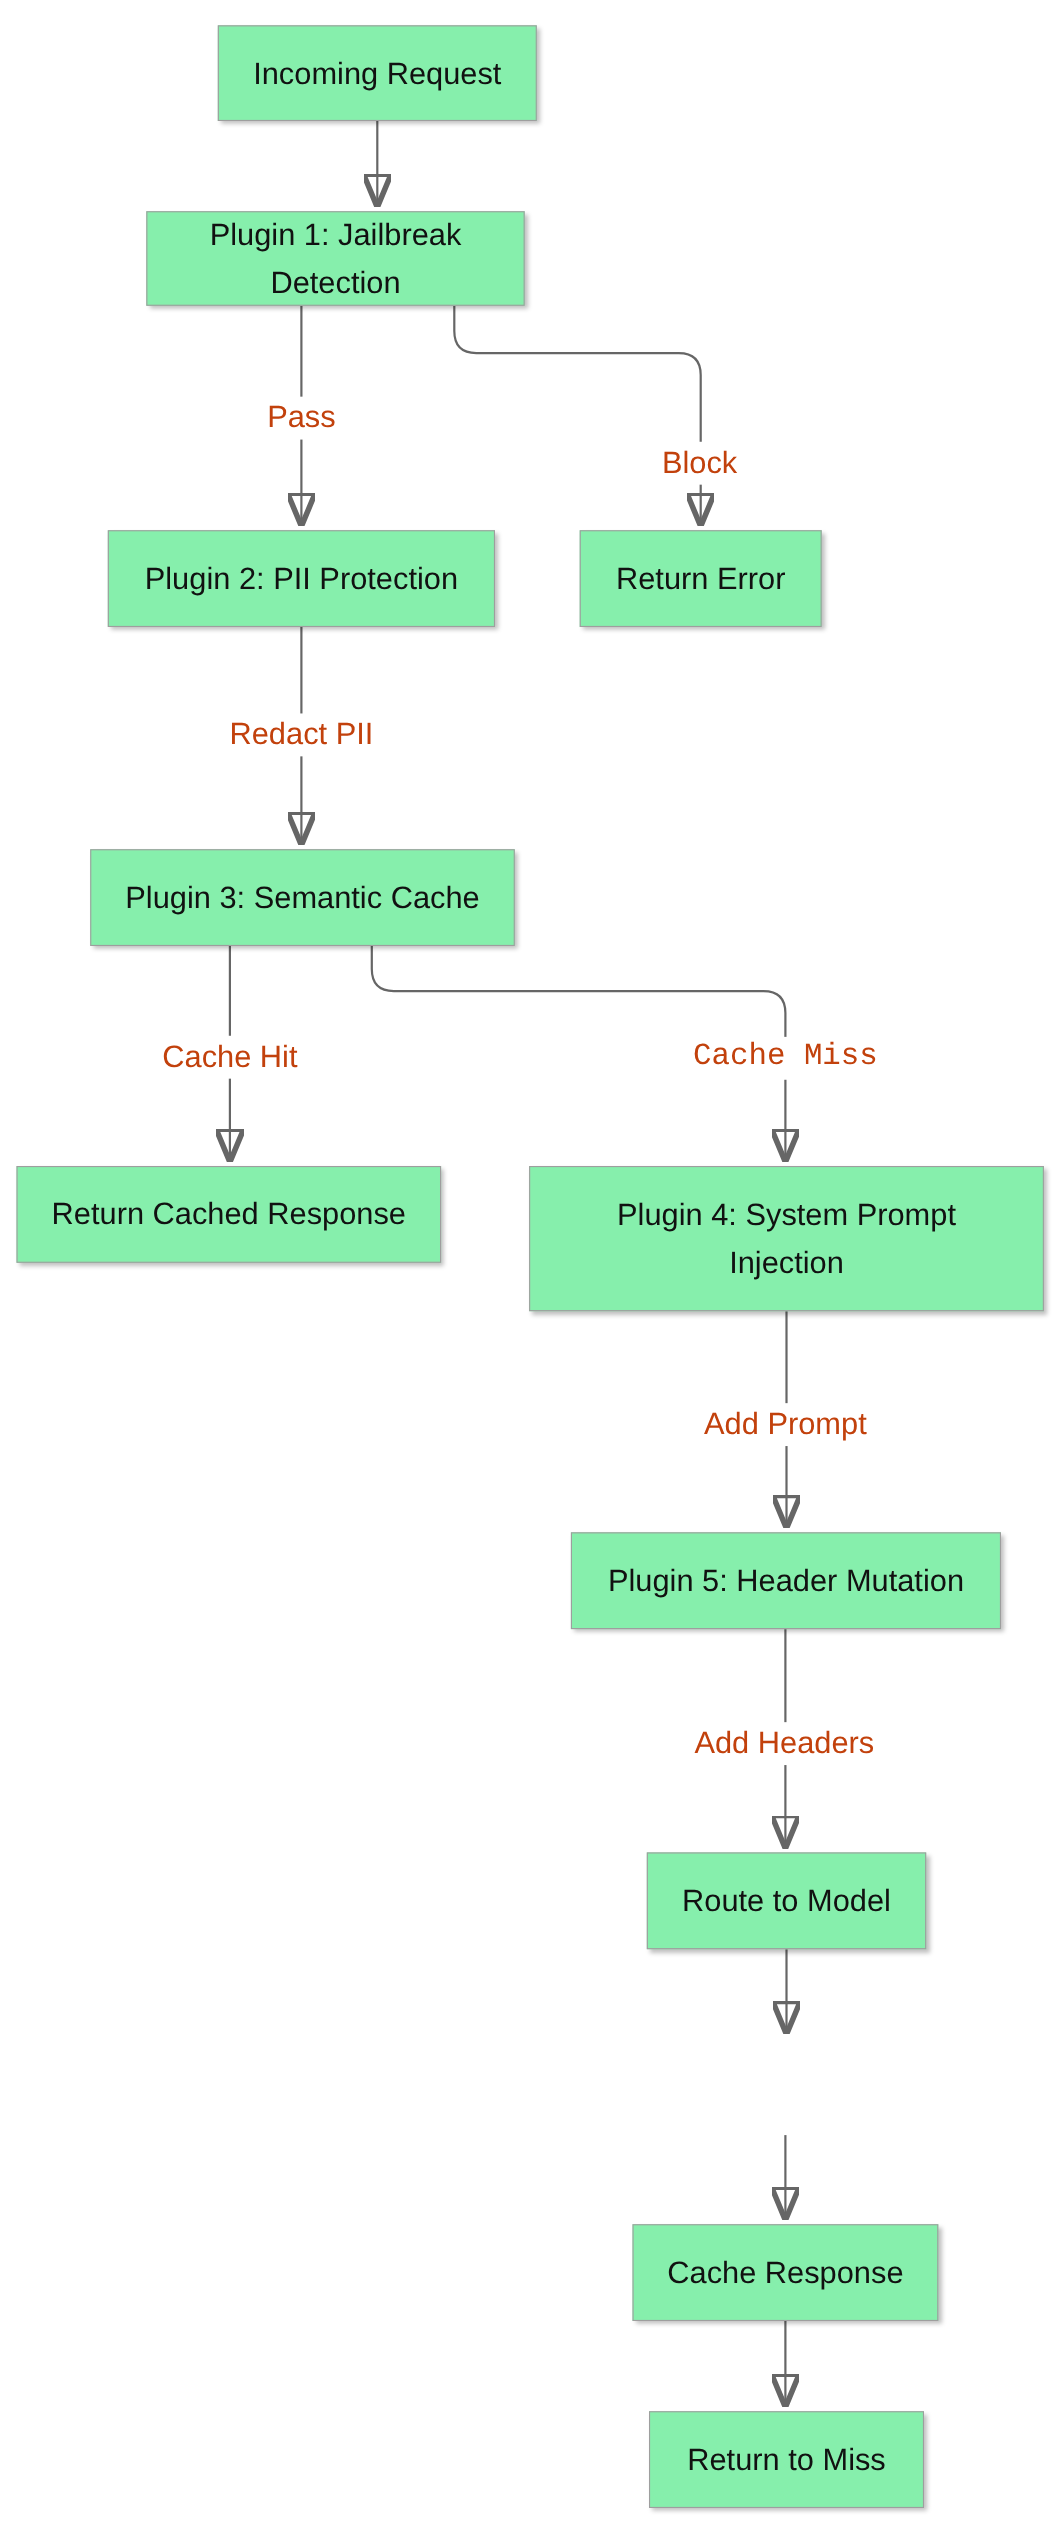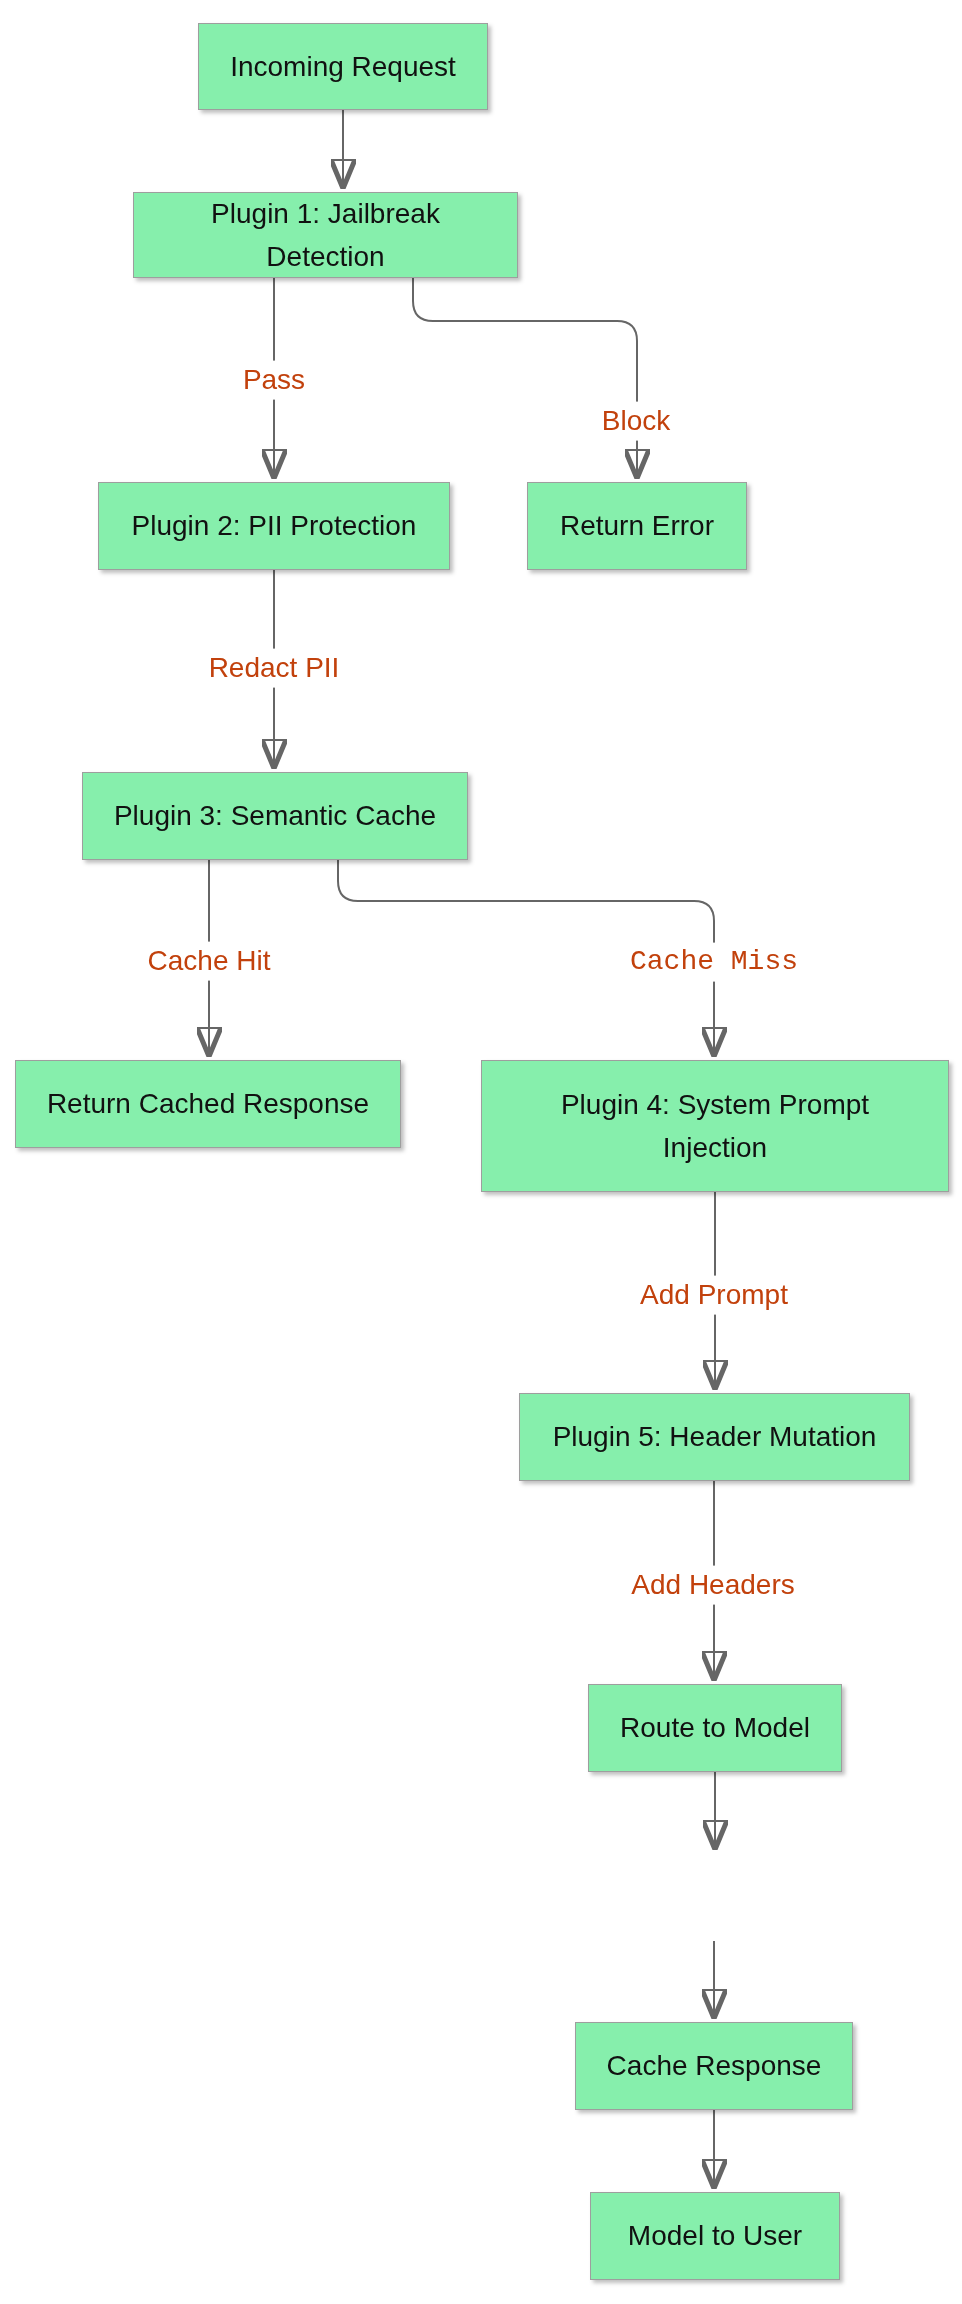--- a/index.html
+++ b/index.html
@@ -80,21 +80,21 @@
     <path d="M714,1481 L714,1678" marker-end="url(#arrowhead)"></path>
     <path d="M715,1772 L715,1847" marker-end="url(#arrowhead)"></path>
     <path d="M714,1941 L714,2016" marker-end="url(#arrowhead)"></path>
     <path d="M714,2110 L714,2186" marker-end="url(#arrowhead)"></path>
   </svg>
 
   <div class="node" style="left:198px; top:23px; width:290px; height:87px;">
     <span class="node-label">Incoming Request</span>
   </div>
 
-  <div class="node" style="left:133px; top:192px; width:385px; height:86px;">
+  <div class="node" style="left:133px; top:192px; width:344px; height:86px;">
     <span class="node-label">Plugin 1: Jailbreak Detection</span>
   </div>
 
   <div class="node" style="left:98px; top:482px; width:352px; height:88px;">
     <span class="node-label">Plugin 2: PII Protection</span>
   </div>
 
   <div class="node" style="left:527px; top:482px; width:220px; height:88px;">
     <span class="node-label">Return Error</span>
   </div>
@@ -118,21 +118,21 @@
   <div class="node" style="left:588px; top:1684px; width:254px; height:88px;">
     <span class="node-label">Route to Model</span>
   </div>
 
 
   <div class="node" style="left:575px; top:2022px; width:278px; height:88px;">
     <span class="node-label">Cache Response</span>
   </div>
 
   <div class="node" style="left:590px; top:2192px; width:250px; height:88px;">
-    <span class="node-label">Model to User</span>
+    <span class="node-label">Return to Miss</span>
   </div>
 
   <div class="edge-label" style="left:274px; top:380px;">Pass</div>
   <div class="edge-label" style="left:636px; top:381px;margin-top:40px;">Block</div>
   <div class="edge-label" style="left:274px; top:668px;">Redact PII</div>
   <div class="edge-label" style="left:209px; top:961px;">Cache Hit</div>
   <div class="edge-label" style="left:714px; top:962px;font-family:Liberation Mono, monospace;">Cache Miss</div>
   <div class="edge-label" style="left:714px; top:1295px;">Add Prompt</div>
   <div class="edge-label" style="left:713px; top:1585px;">Add Headers</div>
 

